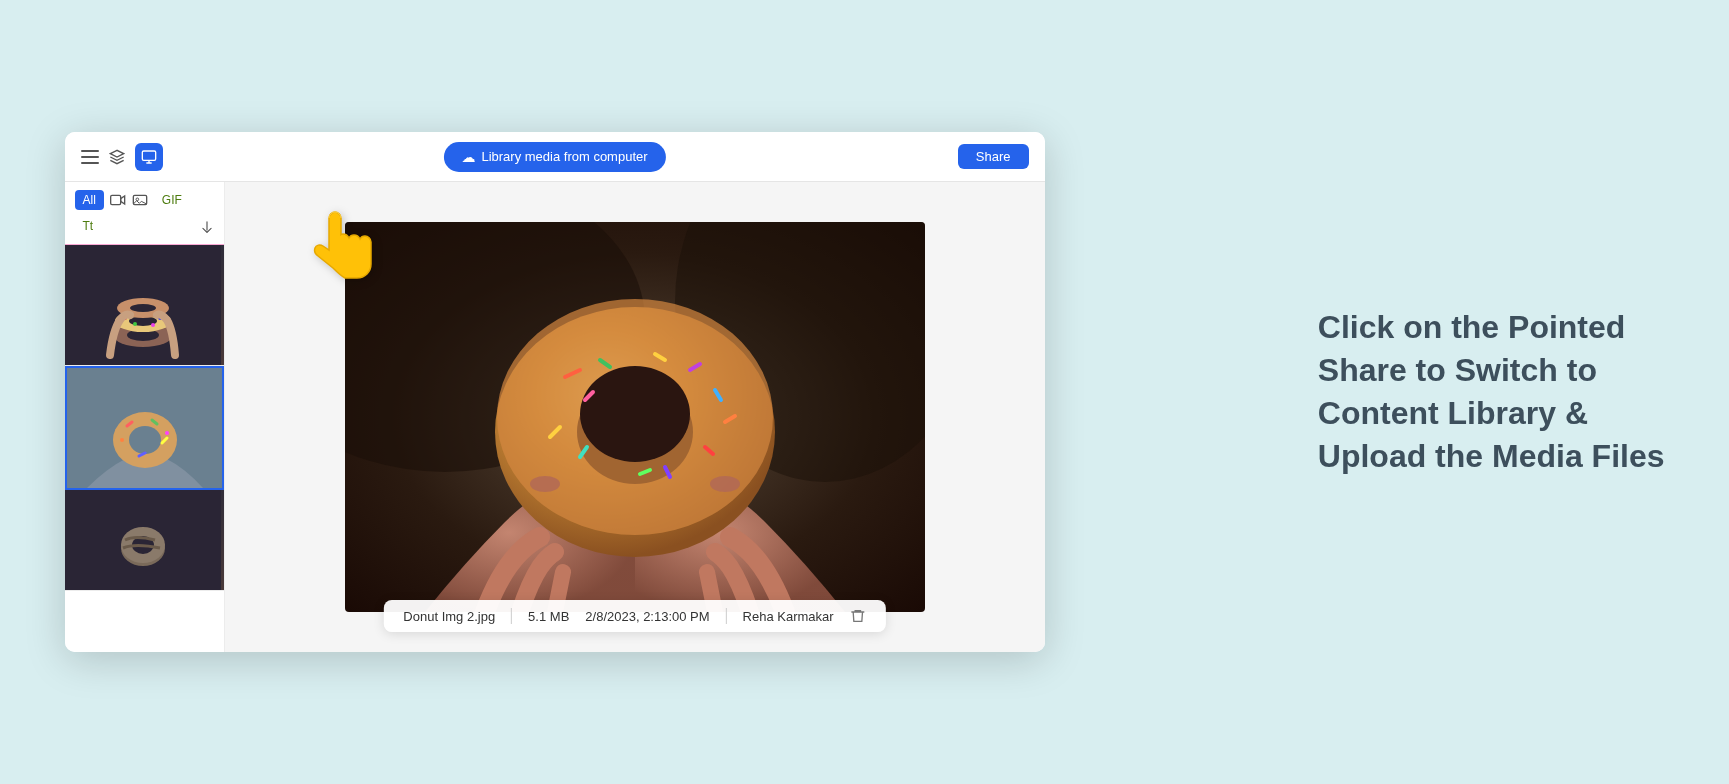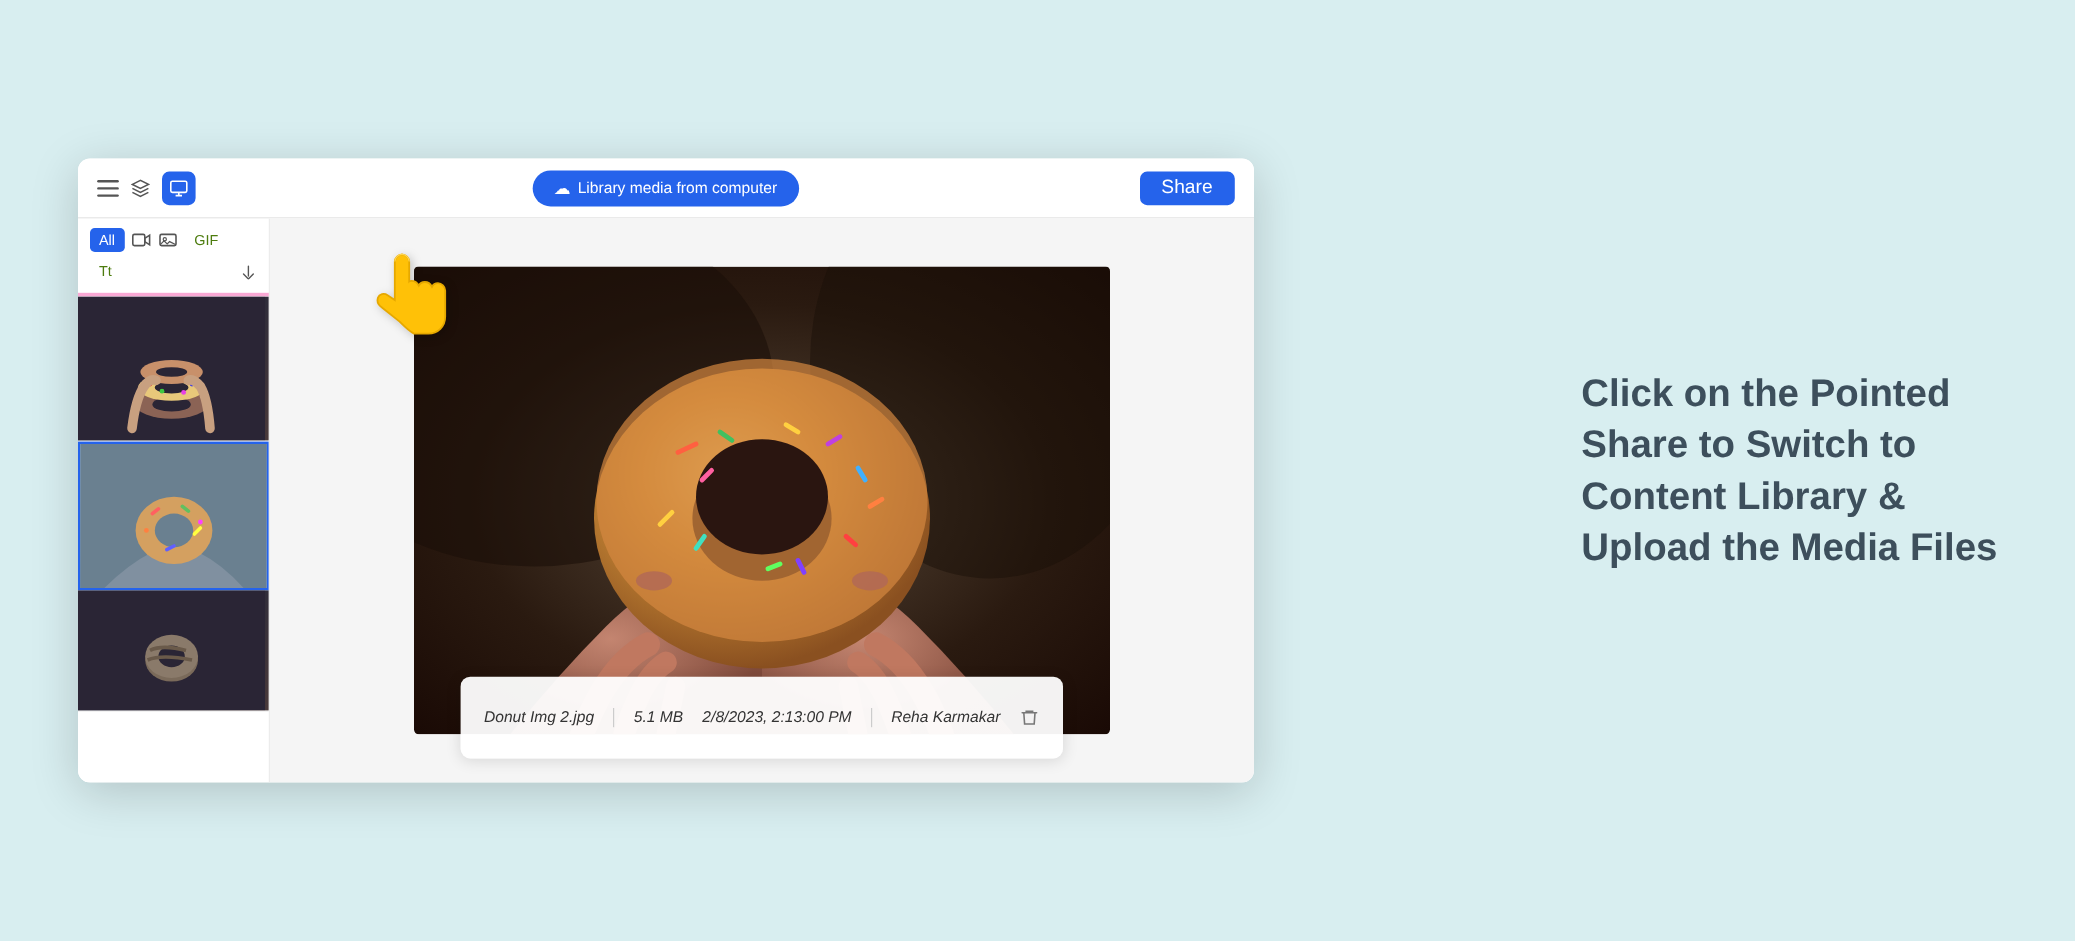--- a/index.html
+++ b/index.html
@@ -116,21 +116,21 @@
       position: absolute;
       right: 16px;
     }
 
     .share-btn {
       background: #2563eb;
       color: #fff;
       border: none;
       border-radius: 6px;
       padding: 5px 18px;
-      font-size: 16px;
+      font-size: 13px;
       cursor: pointer;
       font-weight: 500;
     }
 
     
     .app-body {
       display: flex;
       flex: 1;
       overflow: hidden;
     }
@@ -143,21 +143,21 @@
       display: flex;
       flex-direction: column;
       flex-shrink: 0;
     }
 
     .filter-tabs {
       display: flex;
       align-items: center;
       padding: 8px 10px;
       gap: 6px;
-      border-bottom: 3px solid #f9a8d4;
+      border-bottom: 1px solid #f9a8d4;
       flex-wrap: wrap;
     }
 
     .filter-tab {
       padding: 3px 8px;
       border-radius: 4px;
       font-size: 12px;
       cursor: pointer;
       color: #4d7c0f;
       border: none;
@@ -287,29 +287,28 @@
       height: 100%;
     }
 
     .image-info-bar {
       position: absolute;
       bottom: 20px;
       left: 50%;
       transform: translateX(-50%);
       background: rgba(255,255,255,0.95);
       border-radius: 8px;
-      padding: 26px 20px;
-      display: flex;
-      align-items: flex-start;
+      padding: 8px 20px;
+      display: flex;
+      align-items: center;
       gap: 16px;
       font-size: 13px;
       color: #333;
       box-shadow: 0 2px 12px rgba(0,0,0,0.12);
       white-space: nowrap;
-      font-style: italic;
     }
 
     .info-divider {
       width: 1px;
       height: 16px;
       background: #ccc;
     }
 
     .delete-icon-btn {
       cursor: pointer;

